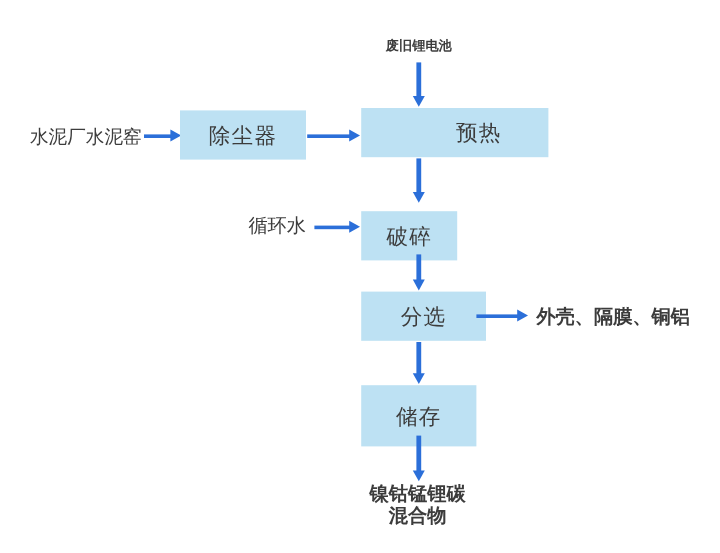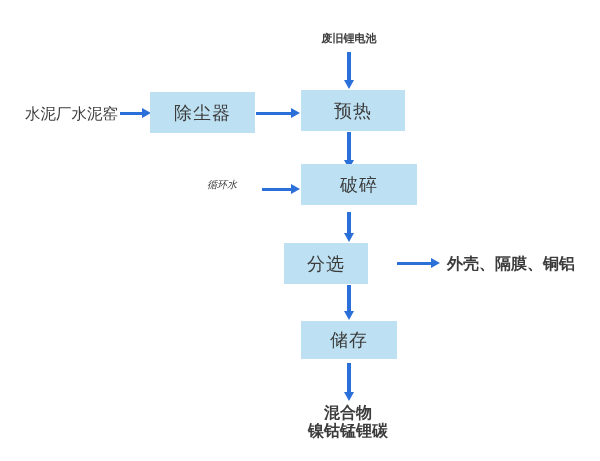--- a/index.html
+++ b/index.html
@@ -83,60 +83,60 @@
   </div>
 
 
   <div class="label bold center" style="left:279px; top:31px; width:140px; font-size:11px;">废旧锂电池</div>
 
   <div class="arrow" style="left:344px; top:52px; width:10px; height:37px;">
     <div class="shaft-v"></div>
     <div class="head-down"></div>
   </div>
 
-  <div class="node" style="left:301px; top:90px; width:104px; height:41px;">预热</div>
+  <div class="node" style="left:301px; top:90px; width:116px; height:41px;padding-left:40px;">预热</div>
 
   <div class="arrow" style="left:344px; top:132px; width:10px; height:37px;">
     <div class="shaft-v"></div>
     <div class="head-down"></div>
   </div>
 
-  <div class="label" style="left:207px; top:178px; font-size:10px;font-style:italic;">循环水</div>
+  <div class="label" style="left:207px; top:178px; font-size:16px;">循环水</div>
 
   <div class="arrow" style="left:262px; top:184px; width:38px; height:10px;">
     <div class="shaft-h"></div>
     <div class="head-right"></div>
   </div>
 
-  <div class="node" style="left:301px; top:164px; width:116px; height:41px;text-align:center;">破碎</div>
+  <div class="node" style="left:301px; top:176px; width:80px; height:41px;text-align:center;">破碎</div>
 
   <div class="arrow" style="left:344px; top:212px; width:10px; height:30px;">
     <div class="shaft-v"></div>
     <div class="head-down"></div>
   </div>
 
-  <div class="node" style="left:284px; top:243px; width:84px; height:41px;">分选</div>
+  <div class="node" style="left:301px; top:243px; width:104px; height:41px;">分选</div>
 
   <div class="arrow" style="left:397px; top:258px; width:43px; height:10px;">
     <div class="shaft-h"></div>
     <div class="head-right"></div>
   </div>
 
   <div class="label" style="left:447px; top:254px; font-size:16px;font-weight:bold;">外壳、隔膜、铜铝</div>
 
   <div class="arrow" style="left:344px; top:285px; width:10px; height:35px;">
     <div class="shaft-v"></div>
     <div class="head-down"></div>
   </div>
 
-  <div class="node" style="left:301px; top:321px; width:96px; height:38px;">储存</div>
+  <div class="node" style="left:301px; top:321px; width:96px; height:51px;">储存</div>
 
   <div class="arrow" style="left:344px; top:363px; width:10px; height:38px;">
     <div class="shaft-v"></div>
     <div class="head-down"></div>
   </div>
 
   <div class="label bold center" style="left:278px; top:404px; width:140px; font-size:16px; line-height:18px;">
+    <div>镍钴锰锂碳</div>
     <div>混合物</div>
-    <div>镍钴锰锂碳</div>
   </div>
 
 </div>
 
 </body></html>

